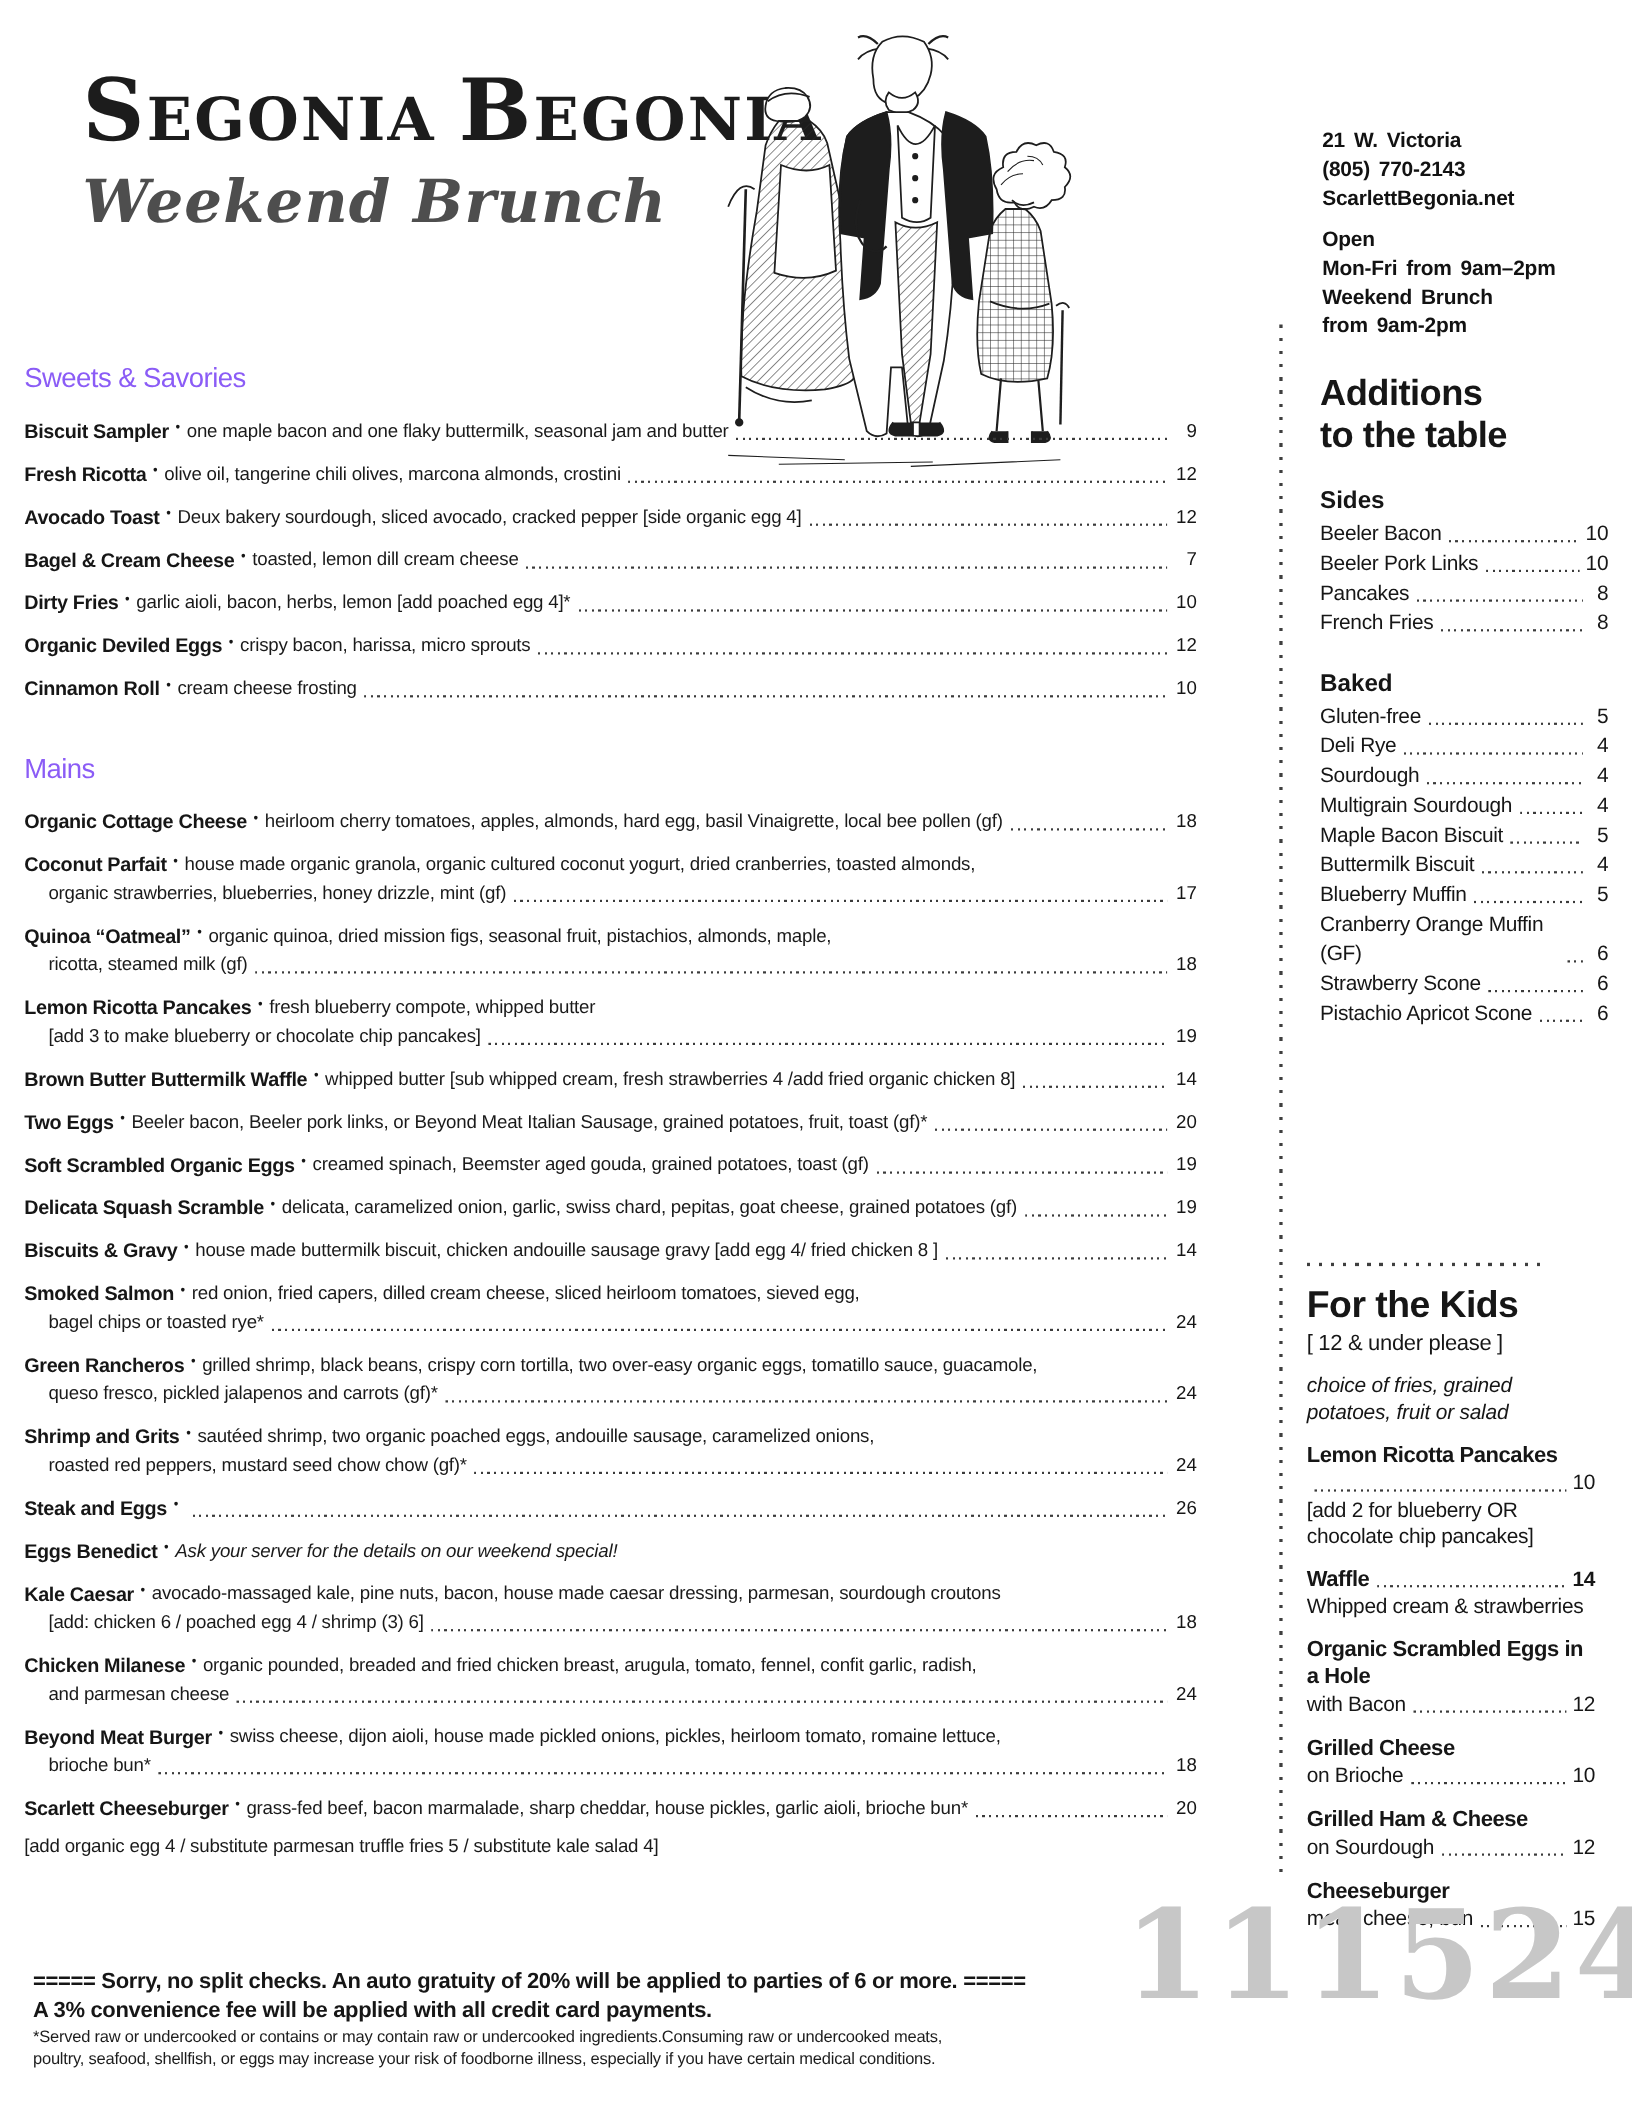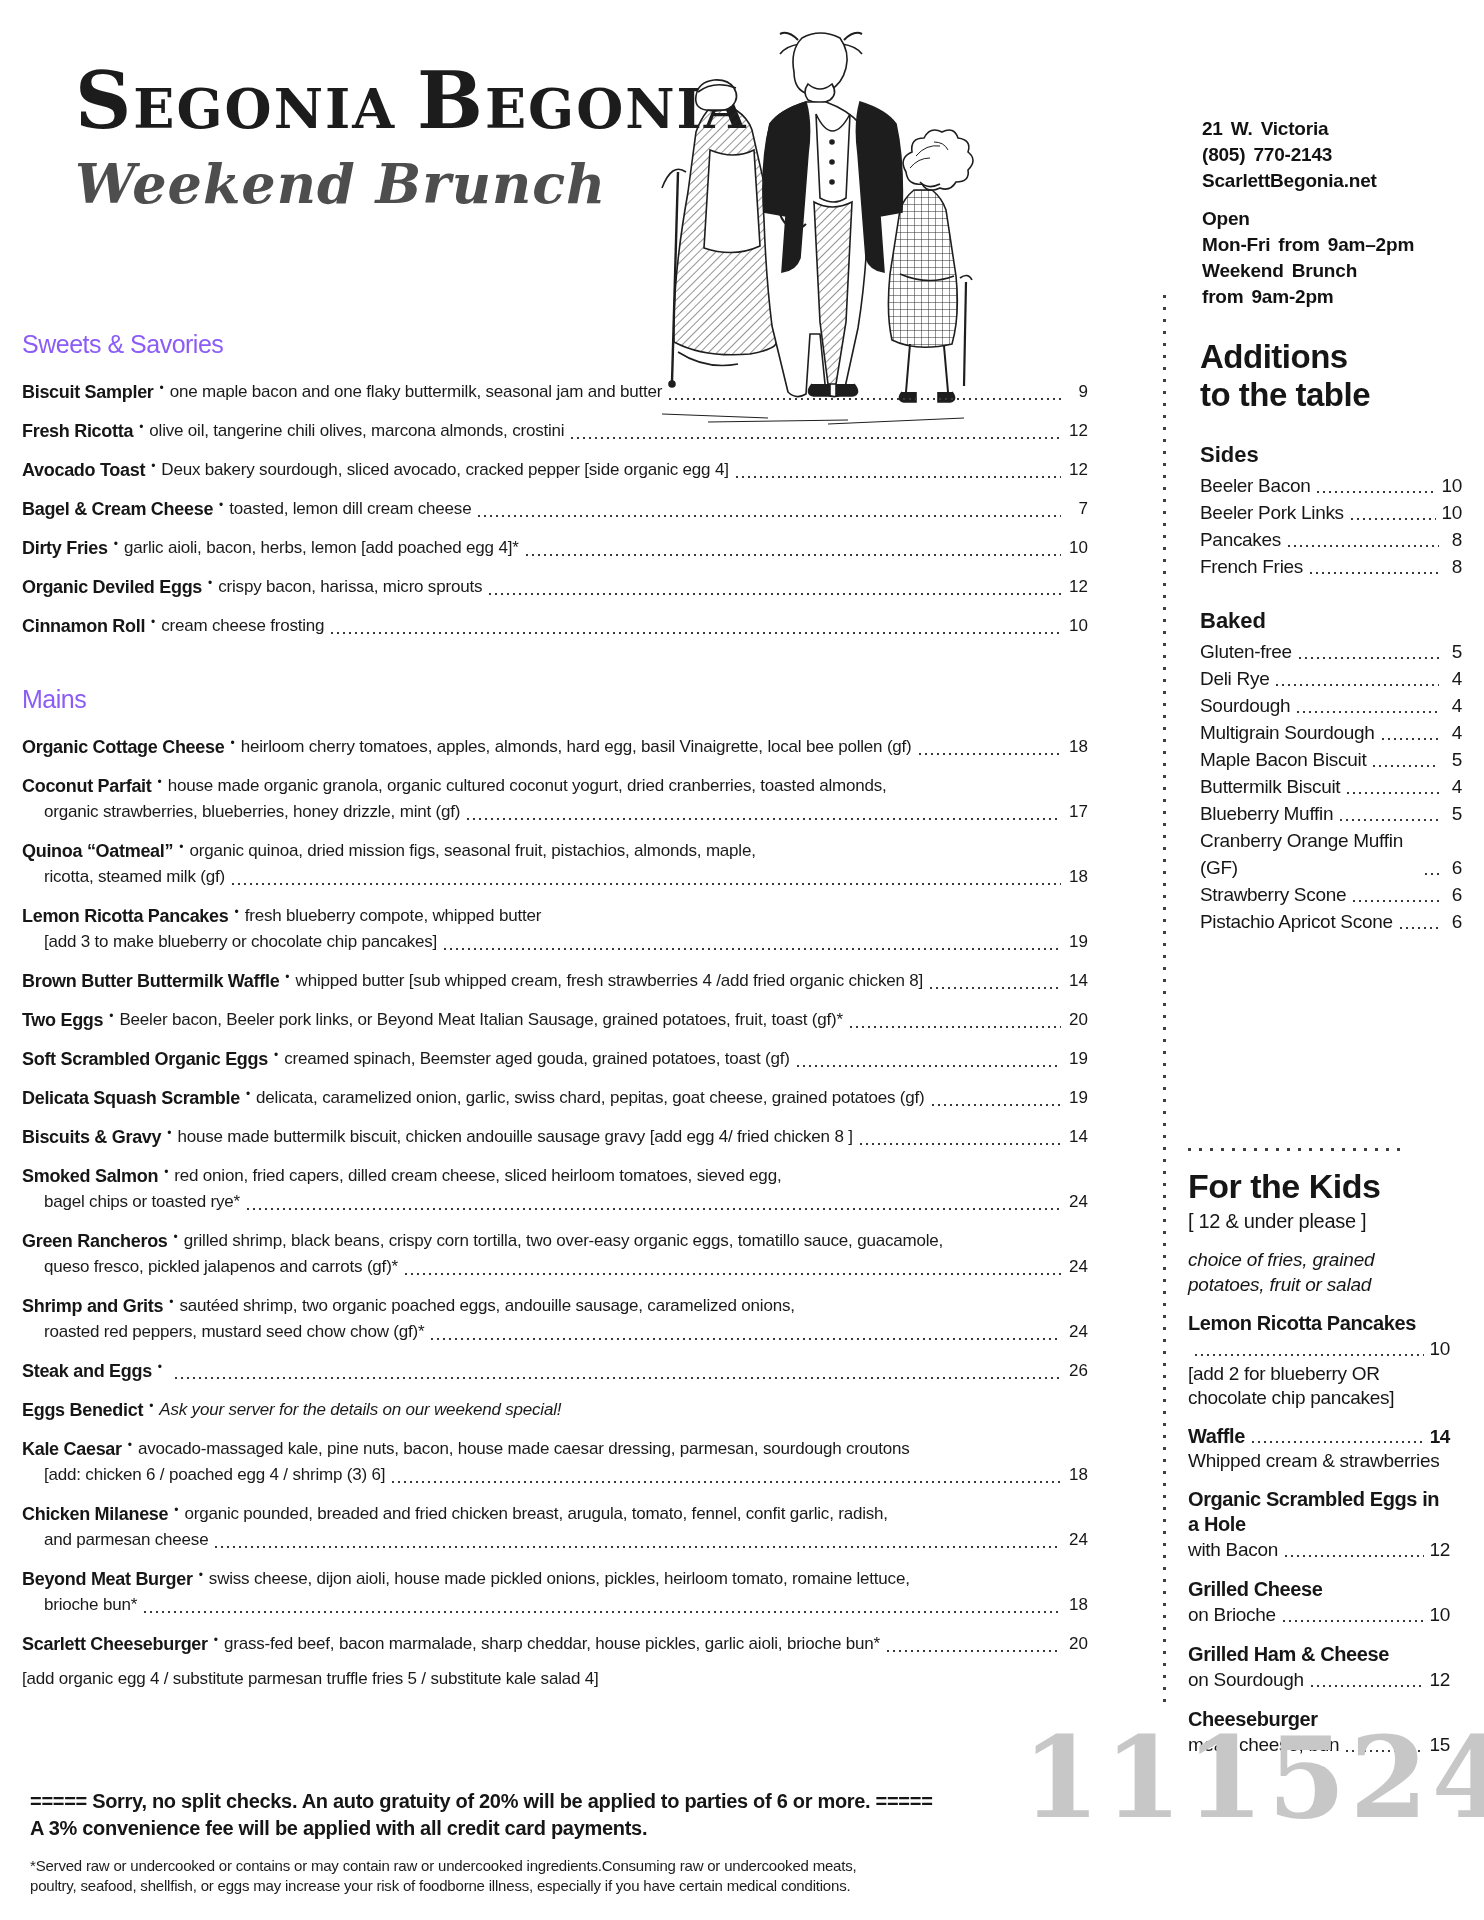--- a/index.html
+++ b/index.html
@@ -56,21 +56,21 @@
   .kitem { margin-top:14px; }
   .k-name { font-weight:700; font-size:20px; line-height:25px; letter-spacing:-0.4px; display:flex; align-items:flex-end; flex-wrap:wrap; }
   .k-name .leader { margin-bottom:6px; }
   .k-row { display:flex; align-items:flex-end; font-size:19px; line-height:26px; letter-spacing:-0.3px; }
   .k-row .leader { margin-bottom:6px; }
   .k-note { font-size:19px; line-height:24px; letter-spacing:-0.3px; }
 
   
   .footer { position:absolute; left:30px; top:1788px; width:1070px; text-align:left; }
   .foot-b { font-weight:700; font-size:20px; line-height:27px; letter-spacing:-0.3px; }
-  .foot-s { font-size:15px; line-height:20px; margin-top:14px; letter-spacing:-0.2px; color:#1c1c1c; }
+  .foot-s { font-size:15px; line-height:20px; letter-spacing:-0.2px; color:#1c1c1c; }
   .stamp { position:absolute; left:1022px; top:1712px; font-family:"DejaVu Serif", serif; font-weight:700;
            font-size:112px; letter-spacing:4px; color:#c7c7c7; }
 </style>
 </head>
 <body>
 
 <div class="page">
 
   <div class="brand">
     <div class="brand-name"><span class="cap">S</span><span>EGONIA</span><span> </span><span class="cap">B</span><span>EGONIA</span></div>

